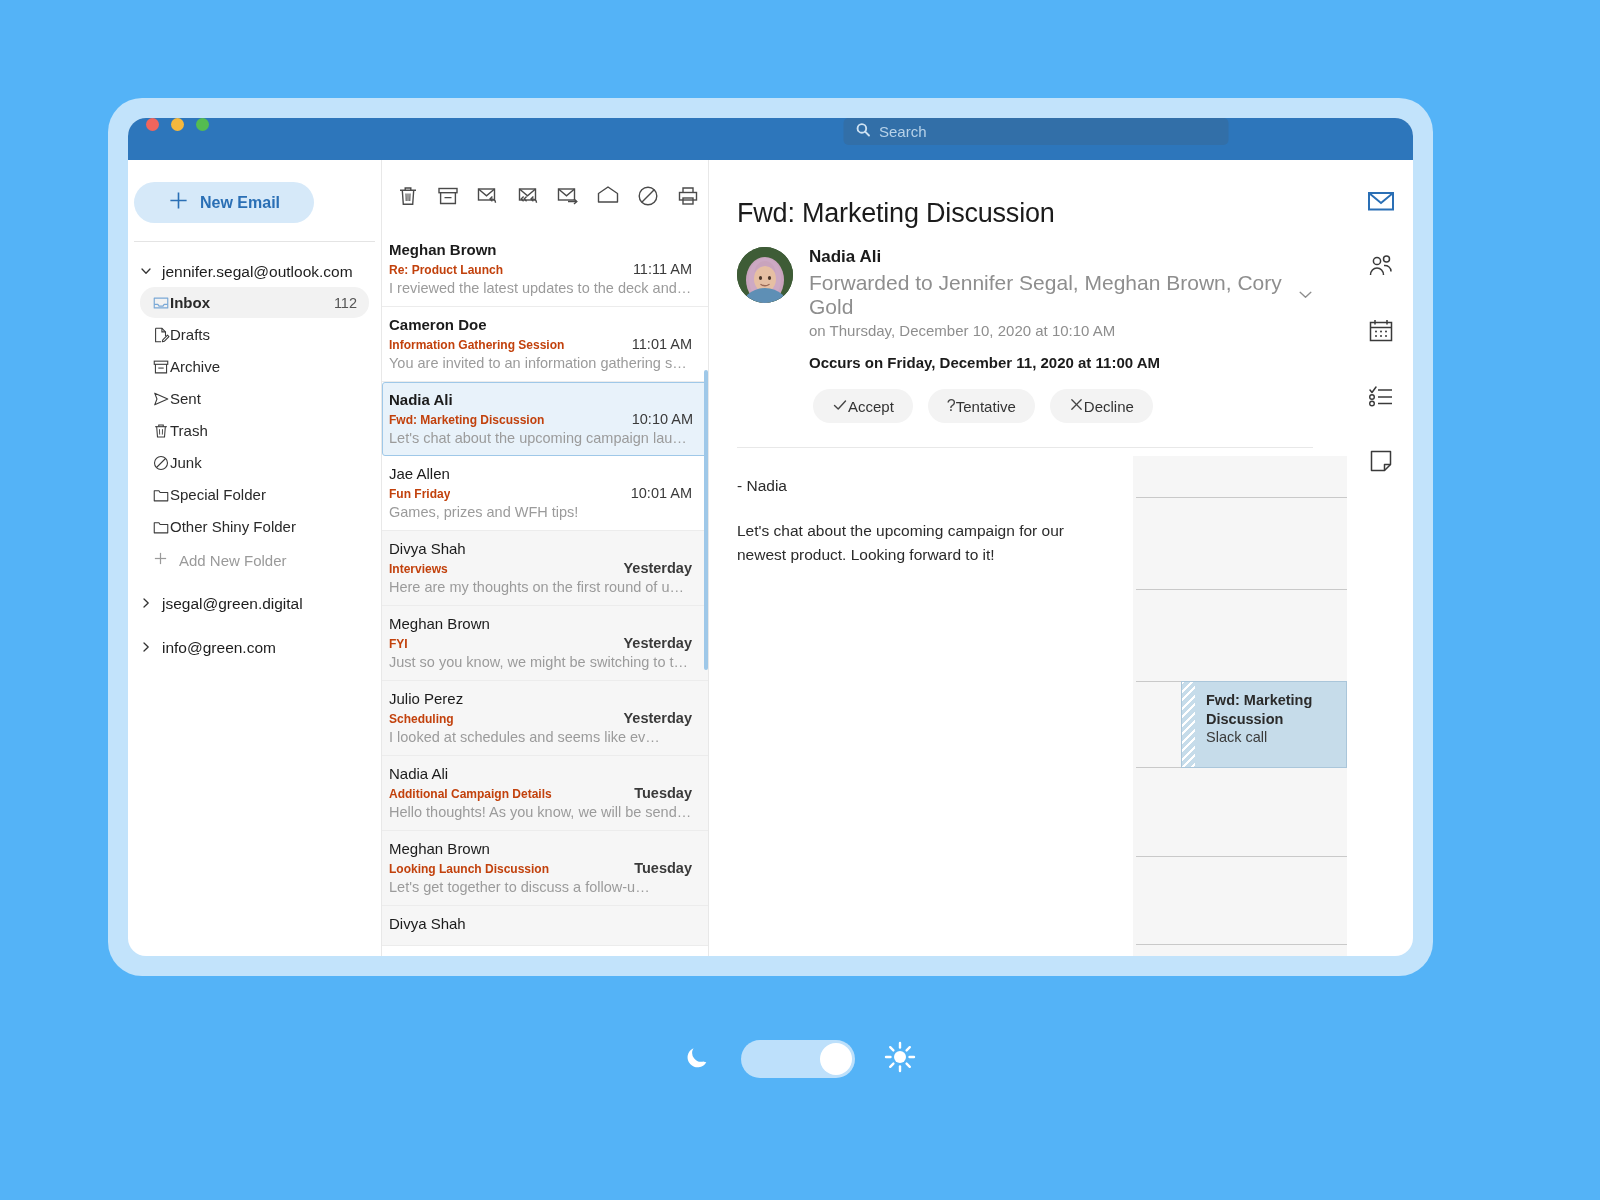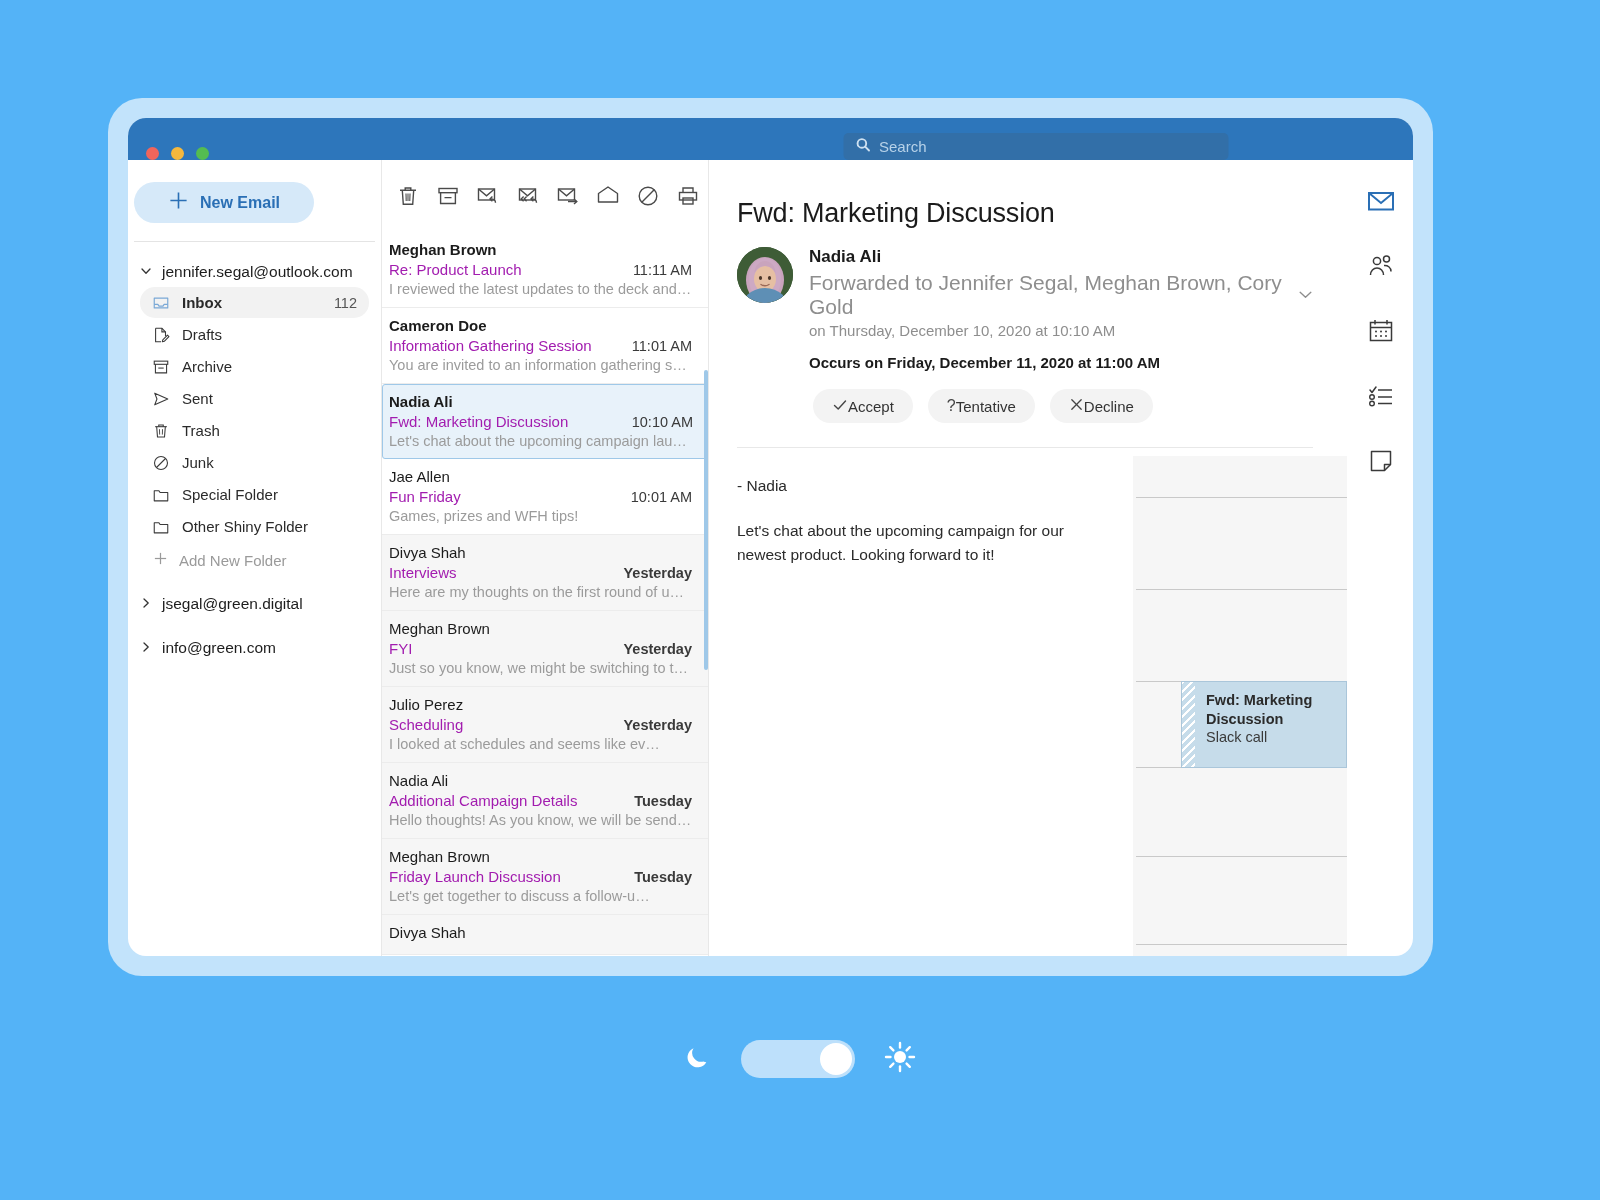--- a/index.html
+++ b/index.html
@@ -25,21 +25,21 @@
     background: #ffffff;
     border-radius: 18px;
     overflow: hidden;
     display: flex; flex-direction: column;
     position: relative;
   }
 
   
   .titlebar {
     height: 42px; background: #2d76bb;
-    display: flex; align-items: flex-end;
+    display: flex; align-items: flex-start;
     padding: 0 18px; flex: 0 0 42px;
     position: relative;
   }
   .dots { display: flex; gap: 12px; }
   .dot { width: 13px; height: 13px; border-radius: 50%; }
   .dot.r { background: #f0655c; }
   .dot.y { background: #f5b83d; }
   .dot.g { background: #54bc51; }
   .searchbox {
     position: absolute; left: 50%; transform: translateX(-50%);
@@ -74,21 +74,21 @@
   .sidebar-divider { height: 1px; background: #e4e4e4; margin: 0 6px 0 6px; }
 
   .accounts { padding: 16px 6px 0 6px; overflow: hidden; flex: 1; }
   .account-head {
     display: flex; align-items: center; gap: 9px;
     font-size: 15.5px; color: #1d1d1d; font-weight: 400;
     padding: 5px 6px; cursor: pointer;
   }
   .chev { width: 13px; display: inline-block; color: #333; font-size: 11px; }
   .folder {
-    display: flex; align-items: center; gap: 12px;
+    display: flex; align-items: center; 
     height: 31px; padding: 0 12px; margin: 1px 6px;
     border-radius: 15px; cursor: pointer;
     font-size: 15px; color: #2a2a2a;
   }
   .folder.active { background: #f2f2f2; font-weight: 700; }
   .folder .fi { width: 18px; height: 18px; flex: 0 0 18px; display: flex; align-items: center; justify-content: center; }
   .folder .flabel { flex: 1; }
   .folder .fcount { color: #555; font-size: 14.5px; font-weight: 400; }
   .addfolder {
     display: flex; align-items: center; gap: 11px;
@@ -119,21 +119,21 @@
   }
   .list { flex: 1; overflow: hidden; position: relative; }
   .mail {
     padding: 9px 16px 10px 7px;
     border-bottom: 1px solid #ececec;
     cursor: pointer; position: relative;
   }
   .mail .sender { font-size: 15px; color: #1b1b1b; margin-bottom: 3px; }
   .mail.unread .sender { font-weight: 700; }
   .mail .row2 { display: flex; justify-content: space-between; align-items: baseline; gap: 8px; margin-bottom: 3px; }
-  .mail .subject { font-size: 15px; color: #a21caf; white-space: nowrap; overflow: hidden; text-overflow: ellipsis; }
+  .mail .subject { font-size: 12px; color: #c2410c; white-space: nowrap; overflow: hidden; text-overflow: ellipsis; font-weight: bold; }
   .mail .time { font-size: 14.5px; color: #3a3a3a; white-space: nowrap; flex: 0 0 auto; }
   .mail.emph .time { font-weight: 700; }
   .mail .preview {
     font-size: 14.5px; color: #9b9b9b;
     white-space: nowrap; overflow: hidden; text-overflow: ellipsis;
   }
   .mail.read { background: #f6f6f6; }
   .mail.selected {
     background: #e8f2fa;
     border: 1.5px solid #9fc8e8;
@@ -514,21 +514,21 @@
               <div class="row2">
                 <div class="subject">Additional Campaign Details</div>
                 <div class="time">Tuesday</div>
               </div>
               <div class="preview">Hello thoughts! As you know, we will be send…</div>
             </div>
 
             <div class="mail read emph">
               <div class="sender">Meghan Brown</div>
               <div class="row2">
-                <div class="subject">Friday Launch Discussion</div>
+                <div class="subject">Looking Launch Discussion</div>
                 <div class="time">Tuesday</div>
               </div>
               <div class="preview">Let's get together to discuss a follow-u…</div>
             </div>
 
             <div class="mail read">
               <div class="sender">Divya Shah</div>
             </div>
 
             <div class="scrollthumb"></div>

